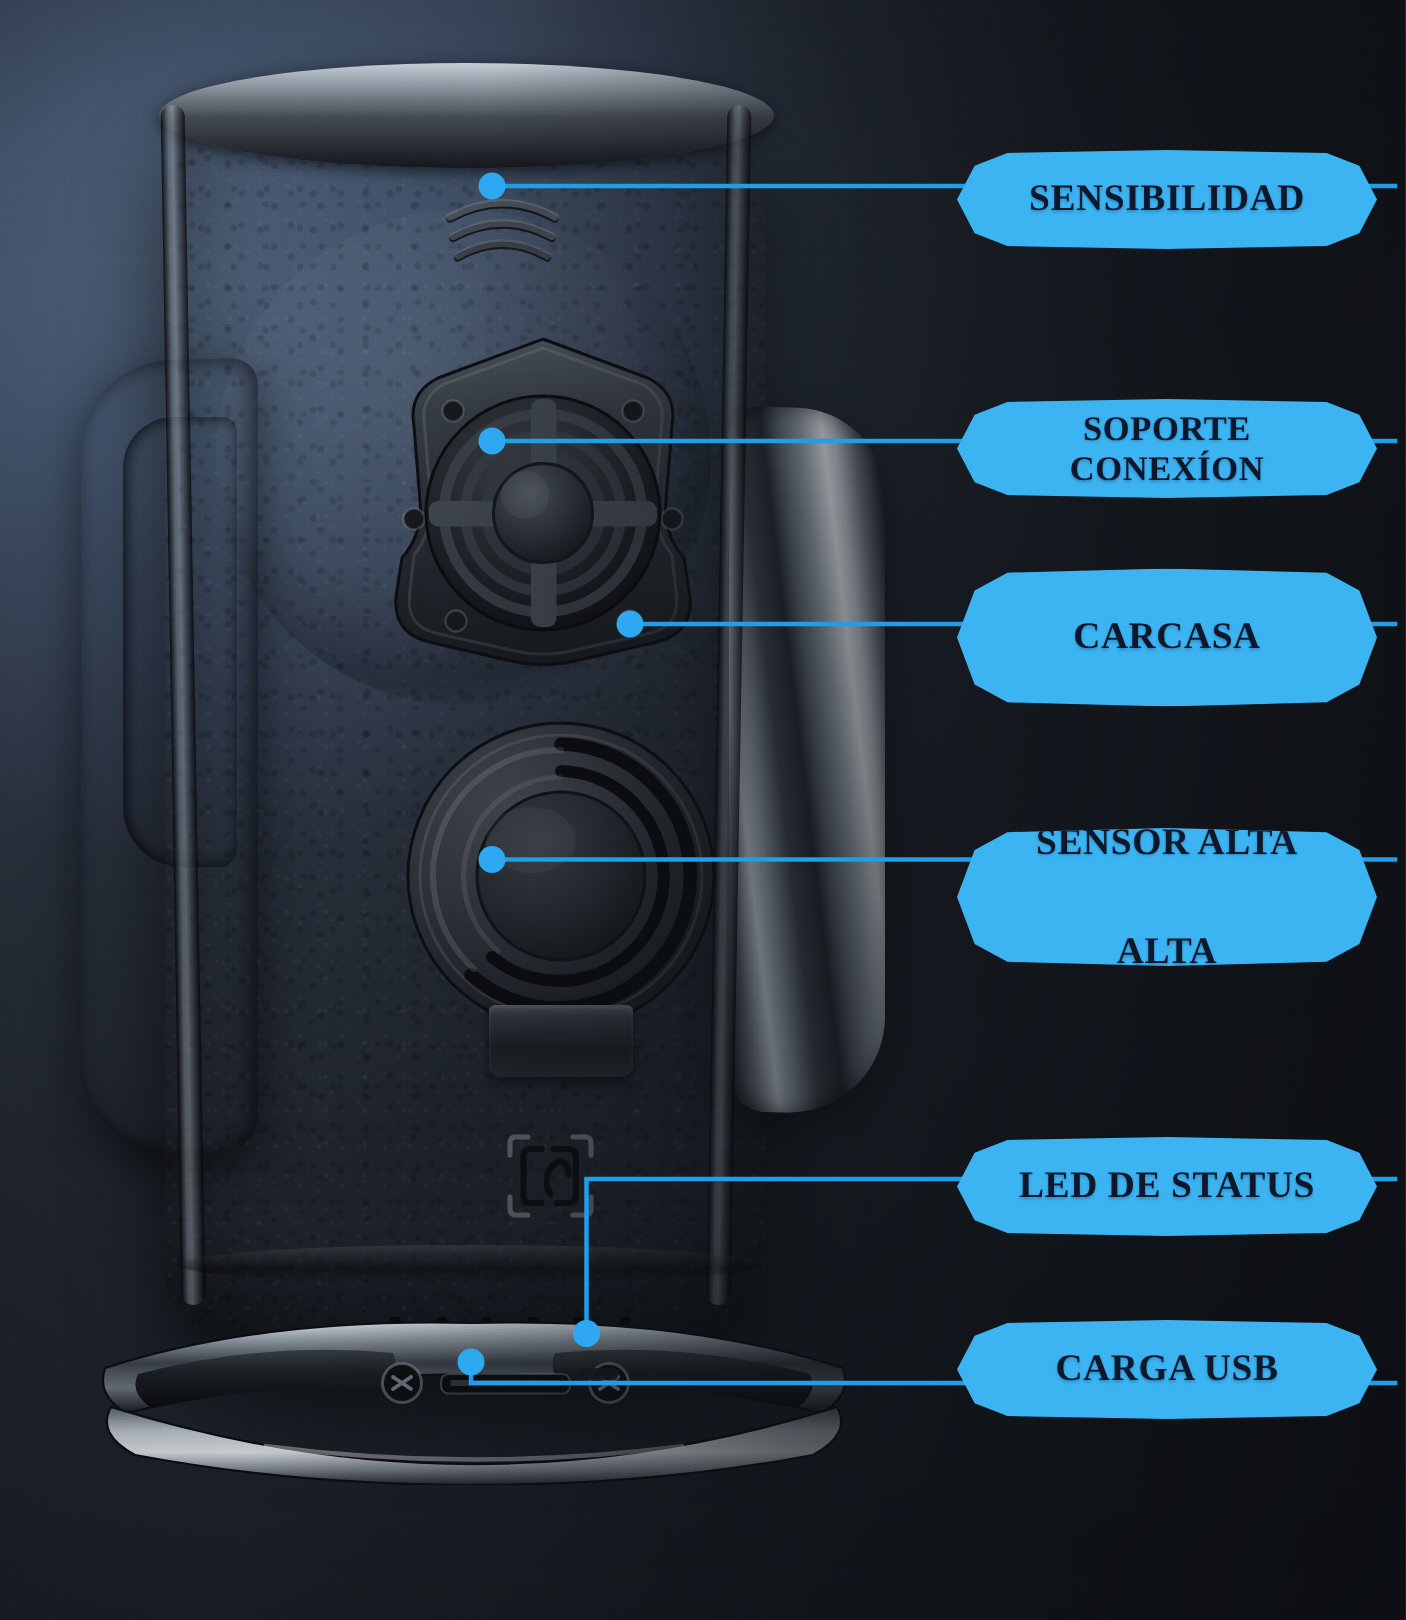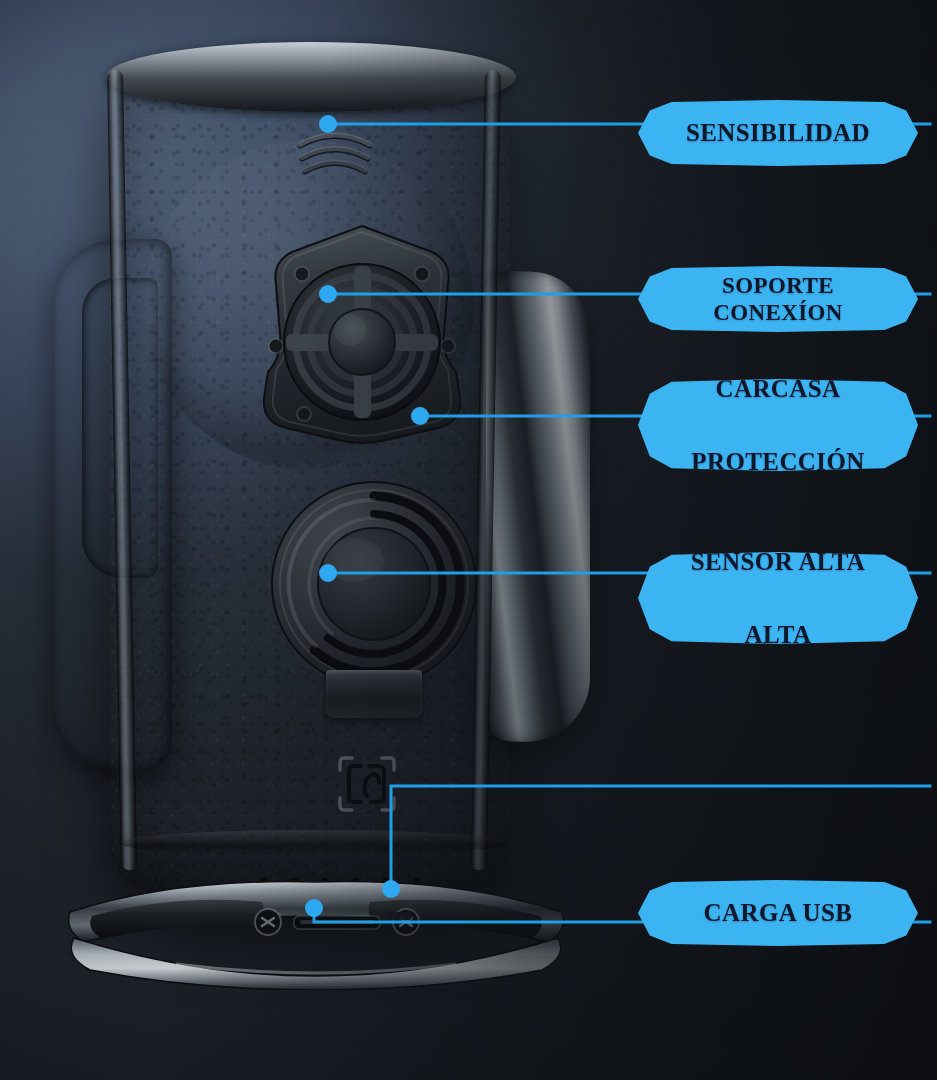--- a/index.html
+++ b/index.html
@@ -519,27 +519,29 @@
   <div class="label" style="left:638px; top:100px; width:280px; height:66px;">
     <span>SENSIBILIDAD</span>
   </div>
 
   <div class="label" style="left:638px; top:266px; width:280px; height:66px; font-size:23px;">
     <span>SOPORTE CONEXÍON</span>
   </div>
 
   <div class="label two-line" style="left:638px; top:379px; width:280px; height:92px; flex-direction:column;">
     <span>CARCASA</span>
-    <span>PROTECCIÓN</span>
   </div>
 
   <div class="label two-line" style="left:638px; top:552px; width:280px; height:92px; flex-direction:column;text-align:center;">
     <span>SENSOR ALTA</span>
     <span>ALTA</span>
   </div>
 
+  <div class="label" style="left:638px; top:758px; width:280px; height:66px;">
+    <span>LED DE STATUS</span>
+  </div>
 
   <div class="label" style="left:638px; top:880px; width:280px; height:66px;align-items:center;">
     <span>CARGA USB</span>
   </div>
 
   <div class="noise"></div>
 </div>
 
 </body></html>

